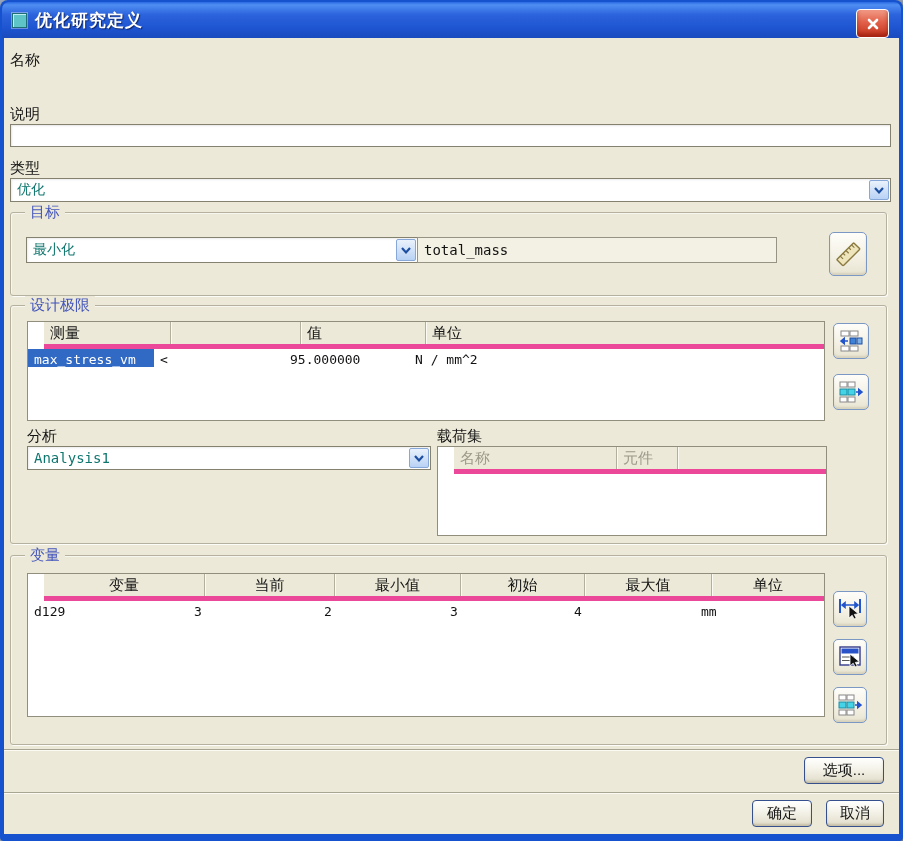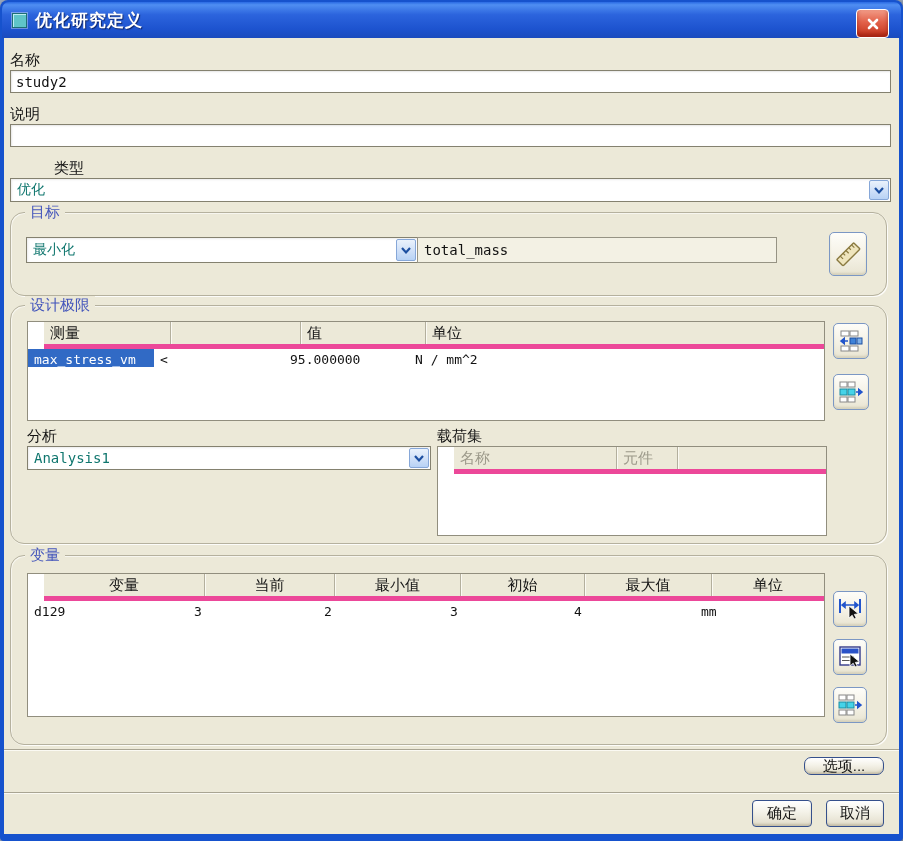--- a/index.html
+++ b/index.html
@@ -34,21 +34,21 @@
   .combo { position:absolute; background:#fff; border:1px solid #84816f;
       box-shadow: inset 1px 1px 2px rgba(0,0,0,.08); cursor:pointer; }
   .combo .val { position:absolute; left:6px; top:50%; transform:translateY(-50%);
       font-size:14px; color:#0f766e; white-space:nowrap; }
   .combo .val.mono { font-family:"DejaVu Sans Mono", monospace; }
   .combo .drop { position:absolute; top:1px; bottom:1px; right:1px; width:20px;
       border:1px solid #86a7d8; border-radius:2px;
       background: linear-gradient(180deg,#eaf2fc 0%,#cfe0f8 55%,#b8d2f5 100%);
       display:flex; align-items:center; justify-content:center; }
 
-  .group { position:absolute; border:1px solid #b5b19e; border-radius:14px;
+  .group { position:absolute; border:1px solid #b5b19e; border-radius:3px;
       box-shadow: 1px 1px 0 rgba(255,255,255,.85), inset 1px 1px 0 rgba(255,255,255,.6); }
   .group > .gl { position:absolute; top:-10px; left:14px; padding:0 5px; background:#ece9d8;
       color:#4355bb; font-size:15px; }
 
   .ro-field { position:absolute; background:#f3f1e4; border:1px solid #969384;
       font-family:"DejaVu Sans Mono", monospace; font-size:14px; color:#111;
       padding:4px 6px; }
 
   
   .px-table { position:absolute; background:#fff; border:1px solid #918e7e; }
@@ -93,26 +93,25 @@
       <div class="close-btn">
         <svg width="14" height="14" viewBox="0 0 14 14">
           <path d="M3 3 L11 11 M11 3 L3 11" stroke="#fff" stroke-width="2.6" stroke-linecap="round"></path>
         </svg>
       </div>
     </div>
 
     <div class="client">
 
       <div class="lbl" style="left:6px; top:13px;">名称</div>
-      <input class="txtin" style="left: 6px; top: 32px; width: 881px;" value="study2">
 
       <div class="lbl" style="left:6px; top:67px;">说明</div>
       <input class="txtin" style="left: 6px; top: 86px; width: 881px;" value="">
 
-      <div class="lbl" style="left:6px; top:121px;margin-left:44px;">类型</div>
+      <div class="lbl" style="left:6px; top:121px;">类型</div>
       <div class="combo" style="left:6px; top:140px; width:881px; height:24px;">
         <span class="val">优化</span>
         <span class="drop">
           <svg width="10" height="7" viewBox="0 0 10 7">
               <path d="M1 1 L5 5.4 L9 1" stroke="#1c4fa1" stroke-width="2.2" fill="none"></path>
             </svg>
         </span>
       </div>
 
       <div class="group" style="left:6px; top:174px; width:877px; height:84px;">
@@ -241,20 +240,20 @@
             <rect x="2" y="10" width="7" height="6" fill="#45d3e8" stroke="#1c8ca1"></rect>
               <rect x="10" y="10" width="7" height="6" fill="#45d3e8" stroke="#1c8ca1"></rect>
             <path d="M18 13 L24 13 M24 13 l-3.2 -2.6 v5.2 z" stroke="#2255cc" stroke-width="1.6" fill="#2255cc"></path>
             <rect x="2" y="18" width="7" height="5" fill="#fff" stroke="#888"></rect>
               <rect x="10" y="18" width="7" height="5" fill="#fff" stroke="#888"></rect>
           </svg>
         </div>
       </div>
 
       <div class="hsep" style="top:711px;"></div>
-      <div class="pushbtn" style="left:800px; top:719px; width:80px; height:18px;border-radius:7px;">选项...</div>
+      <div class="pushbtn" style="left:800px; top:719px; width:80px; height:27px;">选项...</div>
       <div class="hsep" style="top:754px;"></div>
       <div class="pushbtn" style="left:748px; top:762px; width:60px; height:27px;">确定</div>
       <div class="pushbtn" style="left:822px; top:762px; width:58px; height:27px;">取消</div>
 
     </div>
   </div>
 </div>
 
 </body></html>

